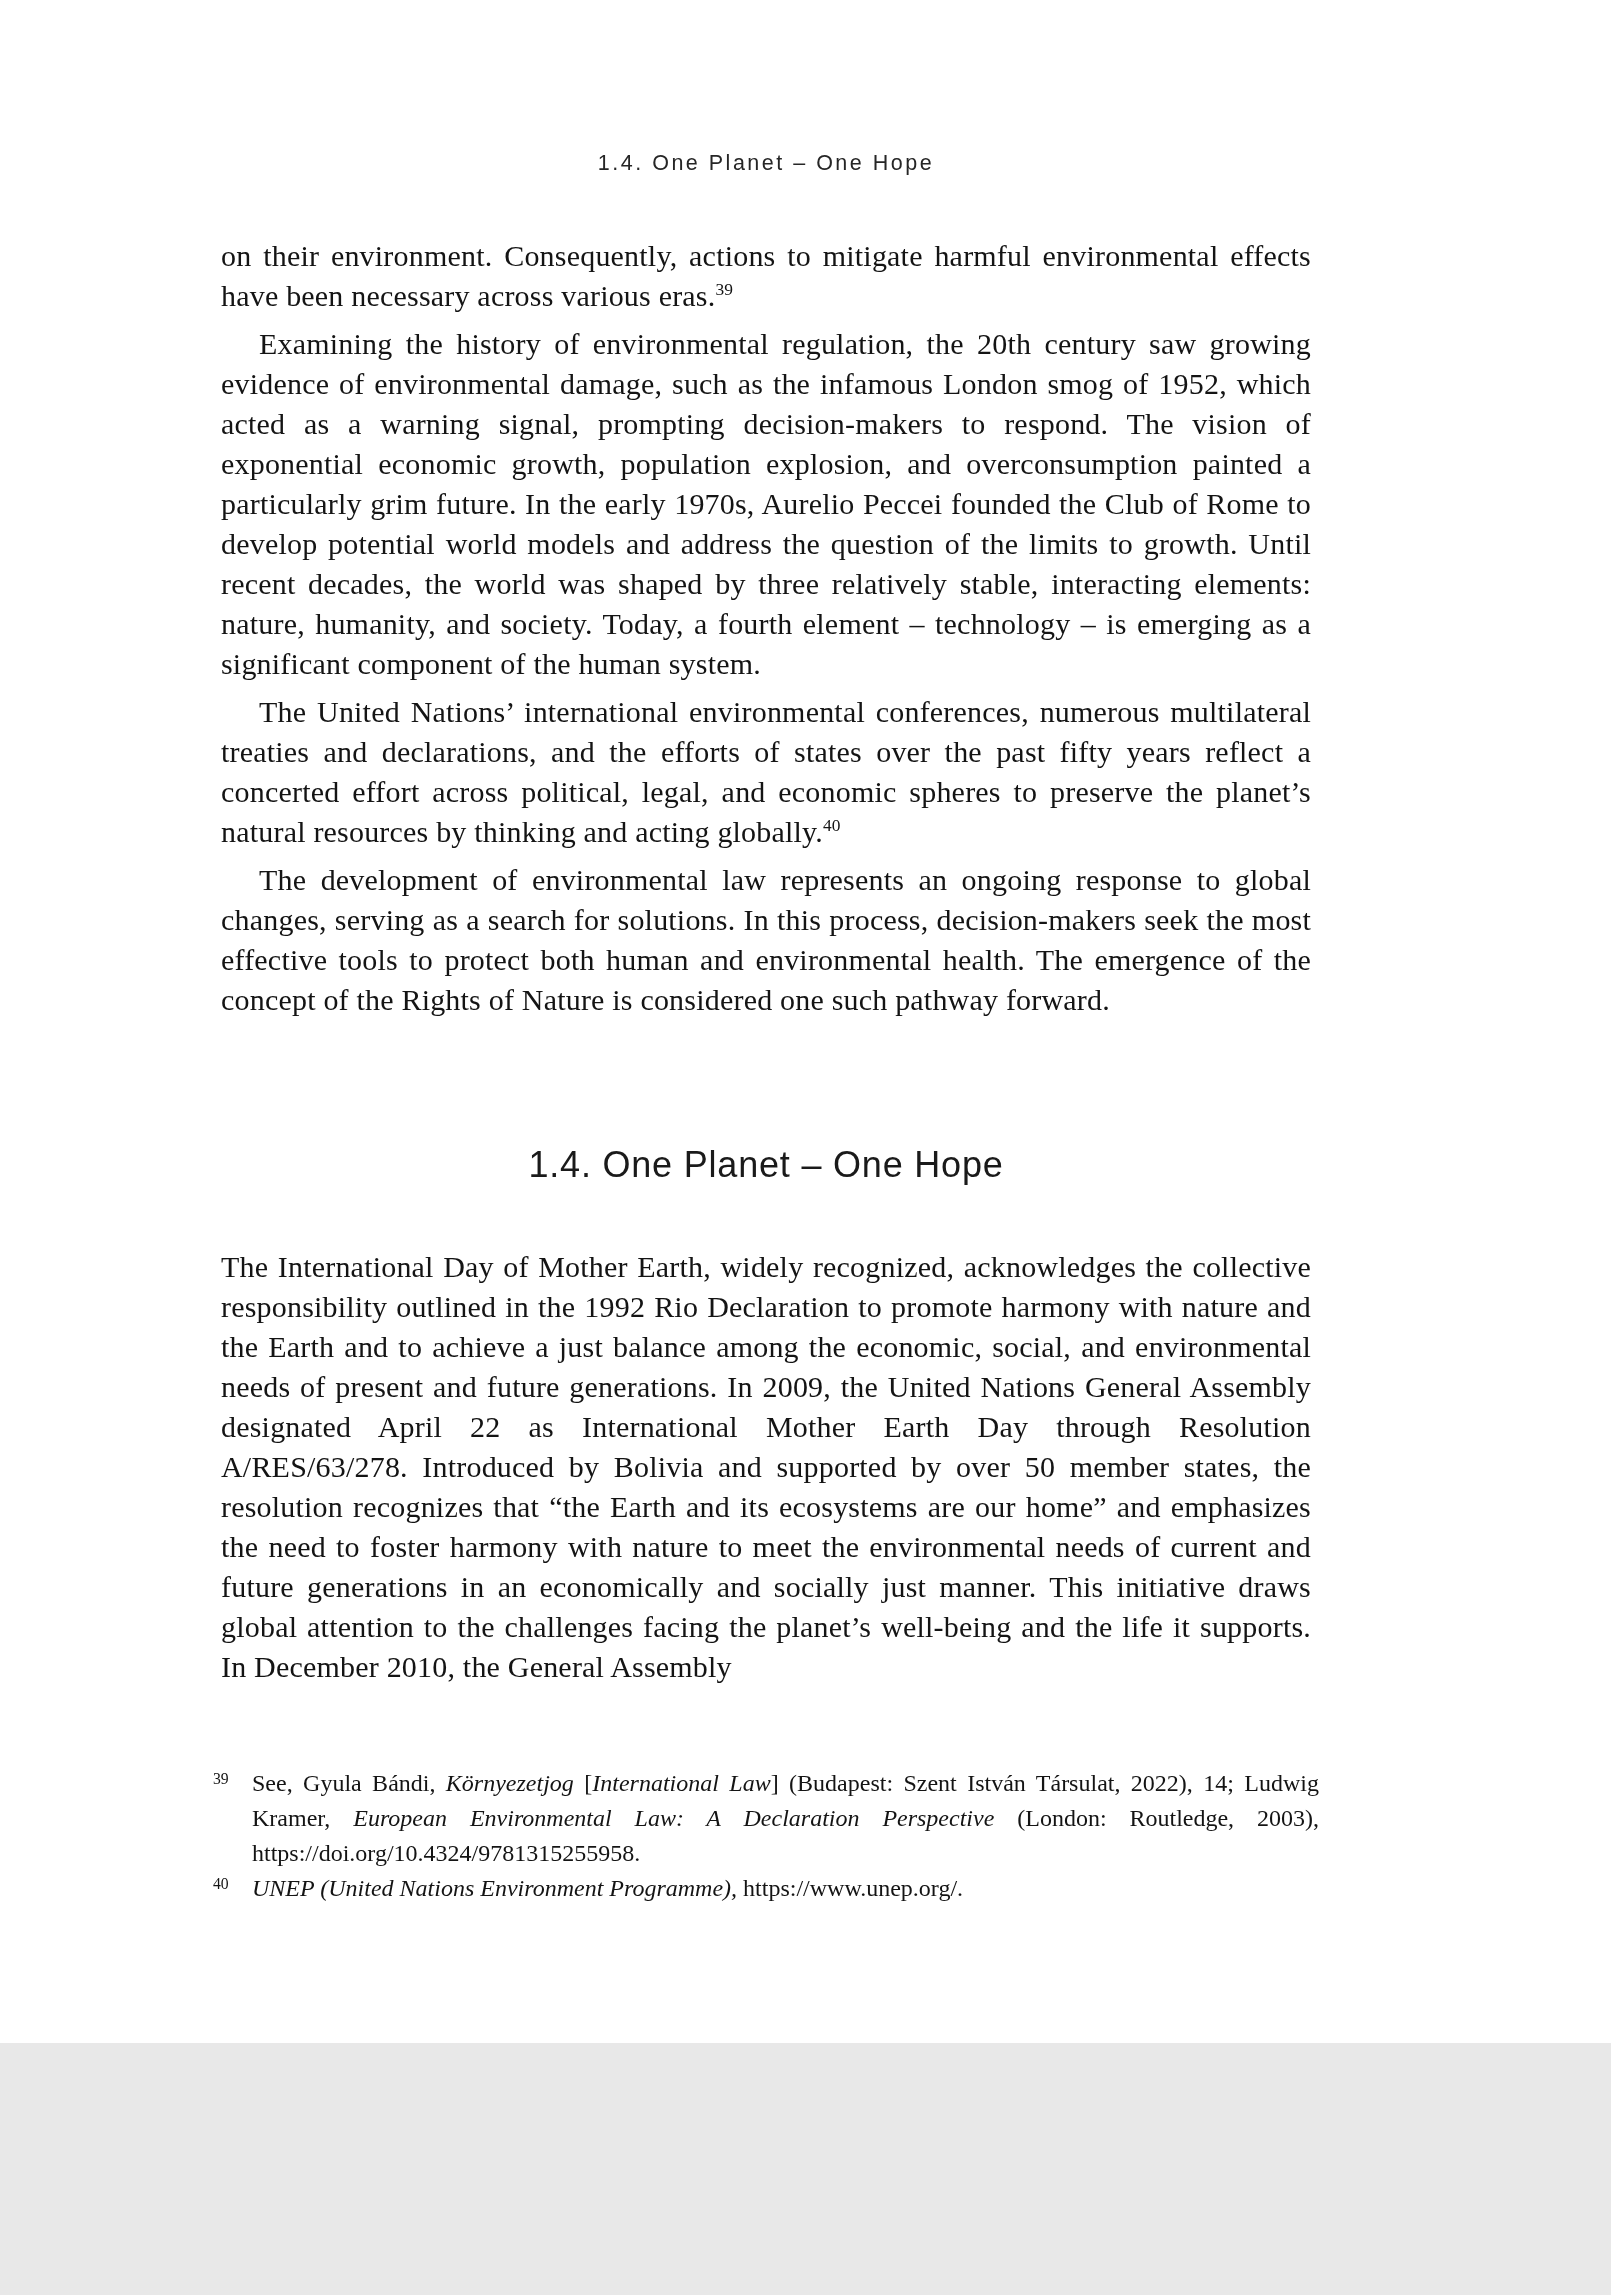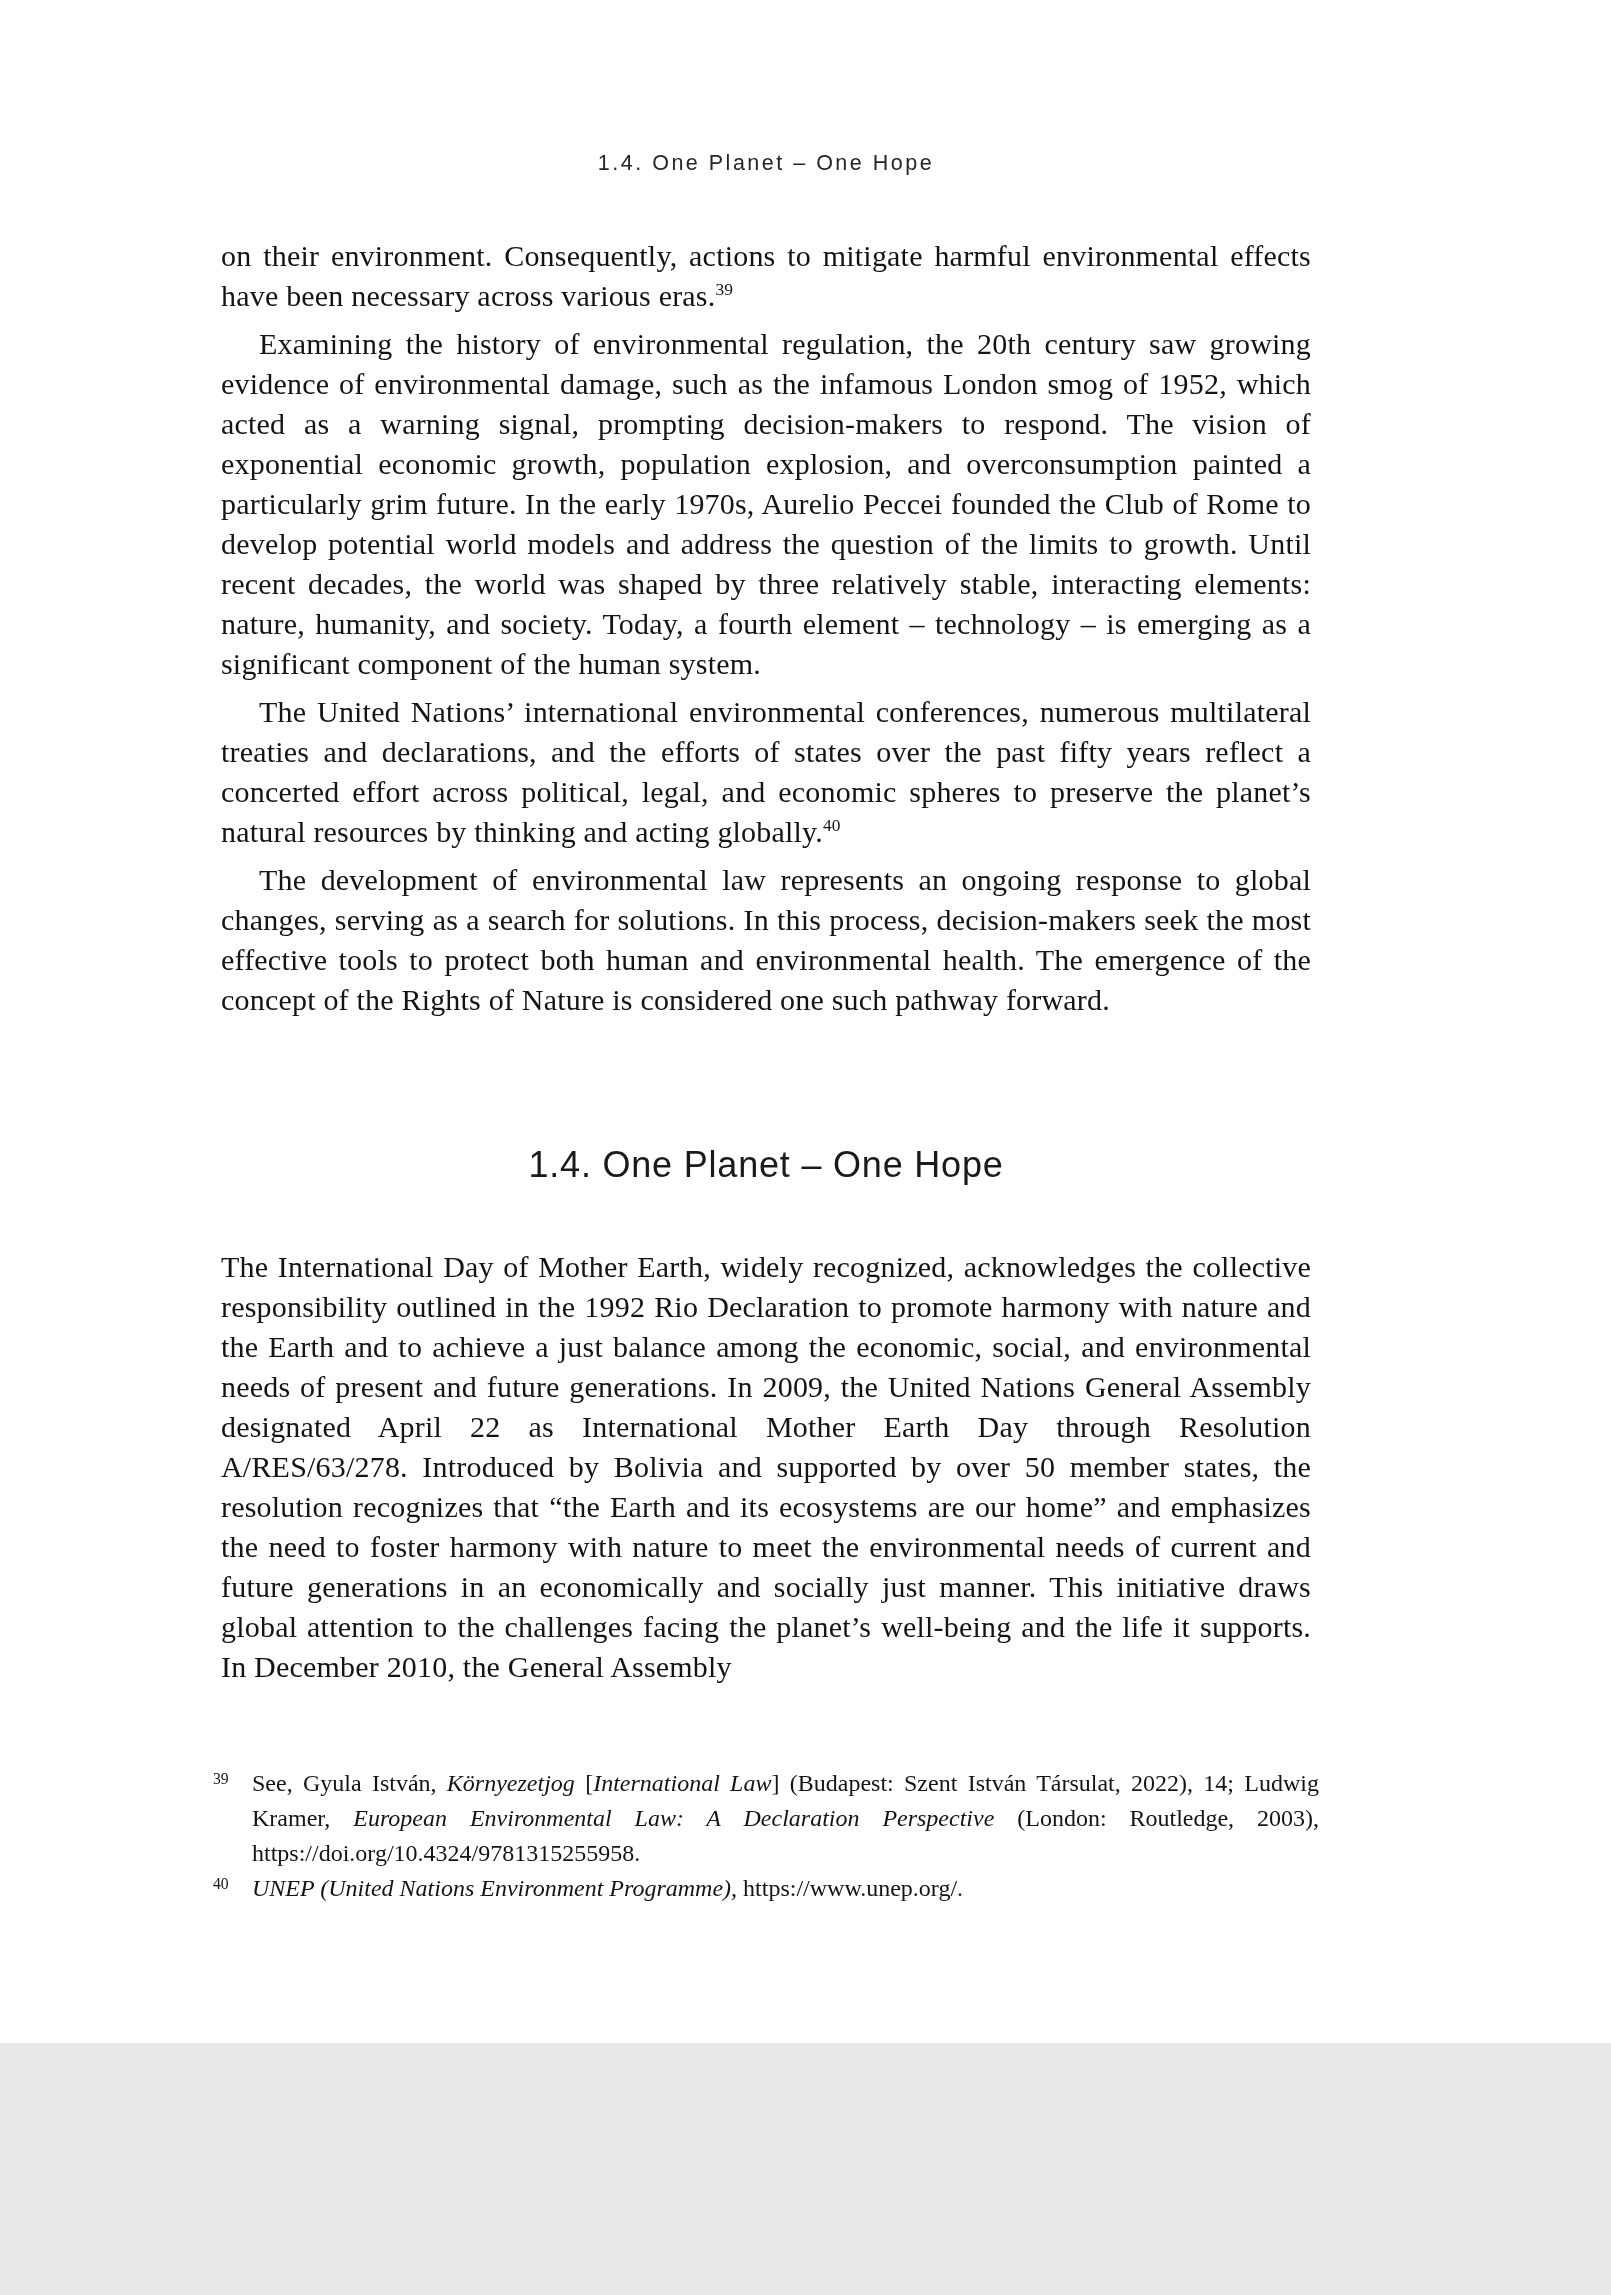--- a/index.html
+++ b/index.html
@@ -110,21 +110,21 @@
     <p class="para indent"><span>The development of environmental law represents an ongoing response to global changes, serving as a search for solutions. In this process, decision-makers seek the most effective tools to protect both human and environmental health. The emergence of the concept of the Rights of Nature is considered one such pathway forward.</span></p>
 
     <h2 class="section-heading">1.4. One Planet – One Hope</h2>
 
     <p class="para"><span>The International Day of Mother Earth, widely recognized, acknowledges the collective responsibility outlined in the 1992 Rio Declaration to promote harmony with nature and the Earth and to achieve a just balance among the economic, social, and environmental needs of present and future generations. In 2009, the United Nations General Assembly designated April 22 as International Mother Earth Day through Resolution A/RES/63/278. Introduced by Bolivia and supported by over 50 member states, the resolution recognizes that “the Earth and its ecosystems are our home” and emphasizes the need to foster harmony with nature to meet the environmental needs of current and future generations in an economically and socially just manner. This initiative draws global attention to the challenges facing the planet’s well-being and the life it supports. In December 2010, the General Assembly</span></p>
 
     <section class="footnotes">
 
       <div class="footnote">
         <span class="fn-marker">39</span>
-        <span class="fn-text"><span>See, Gyula István, </span><span class="it">Környezetjog</span><span> [</span><span class="it">International Law</span><span>] (Budapest: Szent István Társulat, 2022), 14; Ludwig Kramer, </span><span class="it">European Environmental Law: A Declaration Perspective</span><span> (London: Routledge, 2003), https://doi.org/10.4324/9781315255958.</span></span>
+        <span class="fn-text"><span>See, Gyula Bándi, </span><span class="it">Környezetjog</span><span> [</span><span class="it">International Law</span><span>] (Budapest: Szent István Társulat, 2022), 14; Ludwig Kramer, </span><span class="it">European Environmental Law: A Declaration Perspective</span><span> (London: Routledge, 2003), https://doi.org/10.4324/9781315255958.</span></span>
       </div>
 
       <div class="footnote">
         <span class="fn-marker">40</span>
         <span class="fn-text"><span class="it">UNEP (United Nations Environment Programme),</span><span> https://www.unep.org/.</span></span>
       </div>
 
     </section>
 
   </main>

